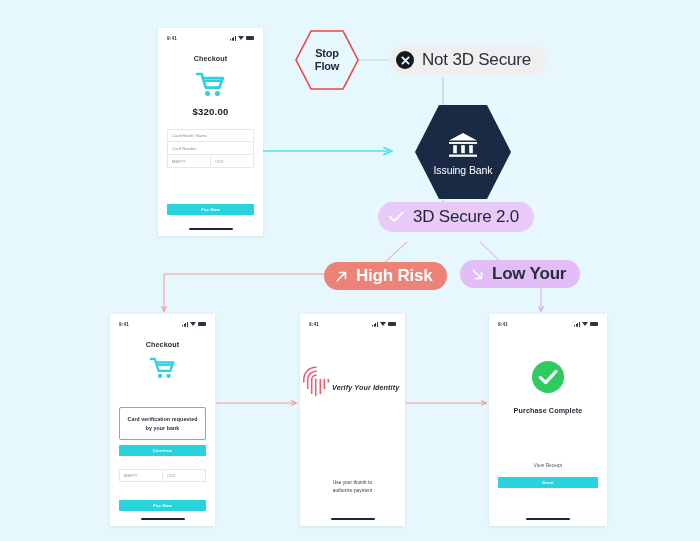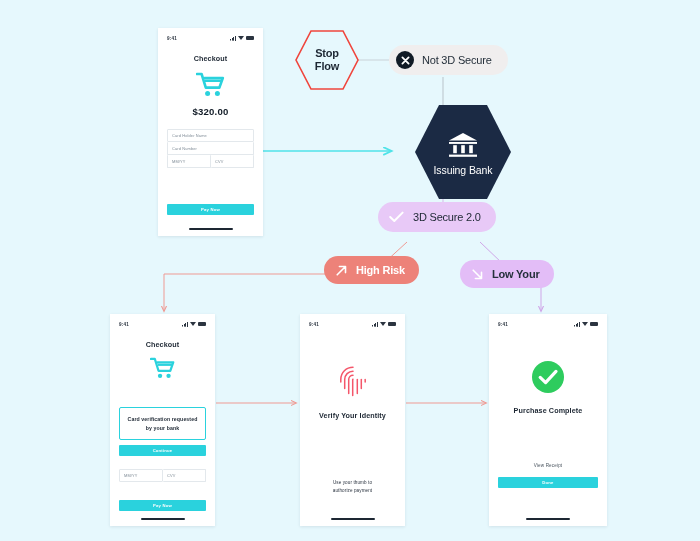--- a/index.html
+++ b/index.html
@@ -203,21 +203,21 @@
     letter-spacing: -.1px;
   }
   .pill {
     position: absolute;
     display: flex;
     align-items: center;
     border-radius: 999px;
     box-sizing: border-box;
   }
   .pill .txt {
-    font-size: 11px;
+    font-size: 17px;
     letter-spacing: -.2px;
   }
   .pill-notsecure {
     background: #f0eeee;
     height: 30px;
     padding: 0 16px 0 7px;
     gap: 8px;
   }
   .pill-notsecure .txt { color: #25303b; }
   .pill-3ds {
@@ -365,21 +365,21 @@
     </div>
   </div>
 
   <div class="pill pill-3ds" style="left:378px; top:202px;">
     <svg width="15" height="12" viewBox="0 0 15 12">
       <path d="M1.2,6 L5.3,10 L13.6,1.6" fill="none" stroke="#ffffff" stroke-width="2" stroke-linecap="round" stroke-linejoin="round"></path>
     </svg>
     <span class="txt">3D Secure 2.0</span>
   </div>
 
-  <div class="pill pill-high" style="left:324px; top:256px;">
+  <div class="pill pill-high" style="left:324px; top:262px;">
     <svg width="13" height="13" viewBox="0 0 13 13">
       <path d="M2.2,10.8 L10.5,2.5 M4.4,2.5 L10.5,2.5 L10.5,8.6" fill="none" stroke="#ffffff" stroke-width="1.6" stroke-linecap="round" stroke-linejoin="round"></path>
     </svg>
     <span class="txt">High Risk</span>
   </div>
 
   <div class="pill pill-low" style="left:460px; top:260px;">
     <svg width="13" height="13" viewBox="0 0 13 13">
       <path d="M2.2,2.2 L10.5,10.5 M10.5,4.4 L10.5,10.5 L4.4,10.5" fill="none" stroke="#ffffff" stroke-width="1.6" stroke-linecap="round" stroke-linejoin="round"></path>
     </svg>
@@ -430,21 +430,21 @@
   <div class="phone" style="left:300px; top:314px; width:105px; height:212px;">
     <div class="statusbar">
       <span class="st-time">9:41</span>
       <span class="st-icons">
         <span class="ic-signal"></span>
         <span class="ic-wifi"></span>
         <span class="ic-batt"></span>
       </span>
     </div>
 
-    <div style="position:absolute; left:0; right:0; top:50px; display:flex; flex-direction:column; align-items:center;">
+    <div style="position:absolute; left:0; right:0; top:50px; display:flex; flex-direction:row; align-items:center;font-style:italic;">
       <svg width="32" height="34" viewBox="0 0 32 34">
         <g fill="none" stroke="#f4566a" stroke-width="1.5" stroke-linecap="round">
           <path d="M16,3.2 C9.2,3.2 3.8,8.6 3.8,15.4 L3.8,18"></path>
           <path d="M16,7.2 C11.4,7.2 7.7,10.9 7.7,15.5 L7.7,24.5"></path>
           <path d="M16,11.2 C13.6,11.2 11.7,13.1 11.7,15.5 L11.7,29.6"></path>
           <path d="M16,15.2 C15.8,15.2 15.7,15.3 15.7,15.6 L15.7,31.6"></path>
           <path d="M20.3,15.5 L20.3,29.6"></path>
           <path d="M24.3,15.5 L24.3,24.5"></path>
           <path d="M28.2,15.4 L28.2,18"></path>
         </g>

